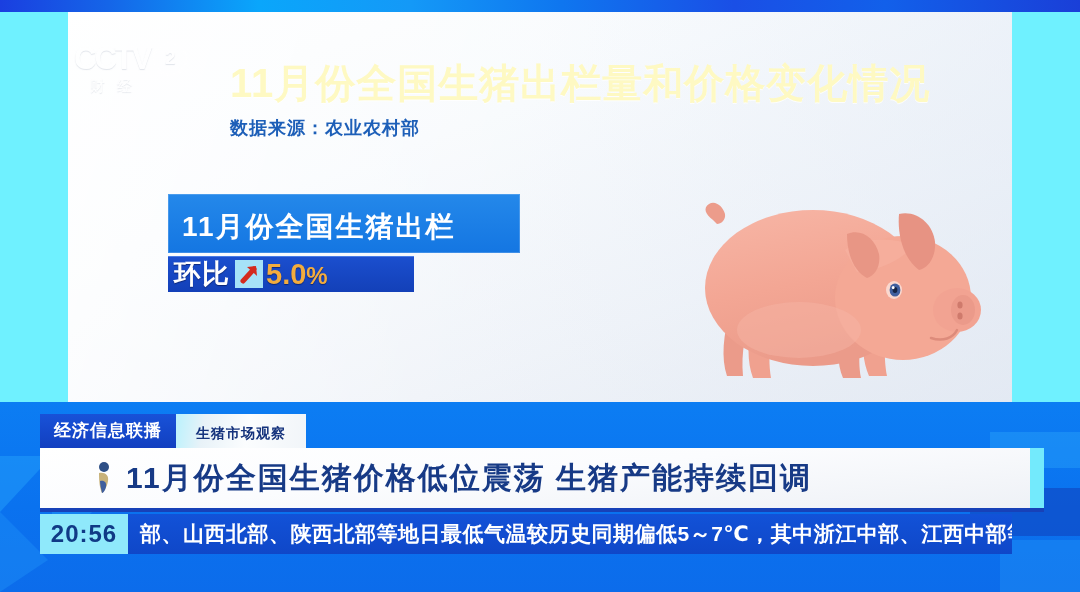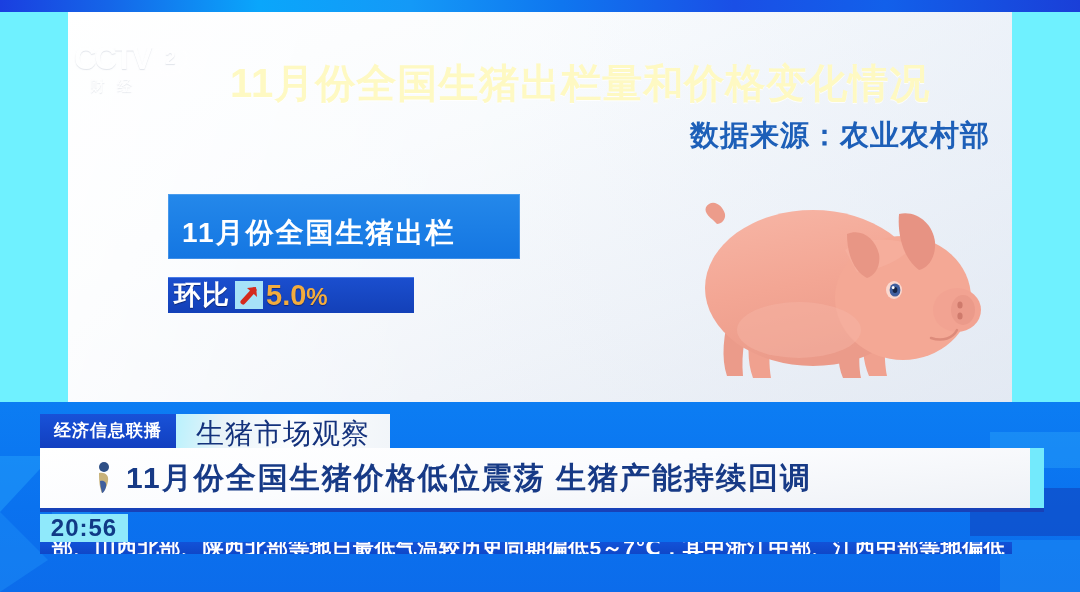--- a/index.html
+++ b/index.html
@@ -64,39 +64,39 @@
 
   
   .chart-title{
     position:absolute;left:230px;top:44px;width:760px;
     font-size:40px;font-weight:bold;color:#fef9c3;
     letter-spacing:1px;white-space:nowrap;
     text-shadow:0 1px 0 rgba(255,255,255,.8);
   }
   .chart-source{
     position:absolute;left:230px;top:104px;width:760px;
-    text-align:right;
-    font-size:29px;font-weight:bold;color:#1d5fb8;
+    text-align:left;
+    font-size:18px;font-weight:bold;color:#1d5fb8;
     letter-spacing:1px;
   }
 
   
   .stat-card{
     position:absolute;left:168px;top:182px;width:352px;
   }
   .stat-head{
     background:linear-gradient(180deg,#2488ea 0%,#1476e2 100%);
     color:#ffffff;font-size:28px;font-weight:bold;
-    padding:20px 12px 7px 14px;letter-spacing:2px;
+    padding:14px 12px 7px 14px;letter-spacing:2px;
     box-shadow:inset 0 0 0 1px rgba(255,255,255,.18);
   }
   .stat-row{
     display:flex;align-items:center;
     background:linear-gradient(180deg,#1b4fcf 0%,#1340b8 100%);
-    width:240px;height:36px;margin-top:18px;padding-left:6px;
+    width:240px;height:36px;margin-top:3px;padding-left:6px;
     box-shadow:inset 0 1px 0 rgba(120,170,255,.5);
   }
   .stat-label{
     color:#ffffff;font-size:27px;font-weight:bold;letter-spacing:1px;
     text-shadow:0 1px 1px rgba(0,0,30,.45);
   }
   .arrow-box{
     width:28px;height:28px;margin:0 3px 0 5px;
     background:#a6e2f8;position:relative;flex:none;
   }
@@ -121,21 +121,21 @@
 
   
   .tabs{position:absolute;left:40px;top:12px;display:flex;align-items:stretch;height:34px;}
   .tab-primary{
     background:linear-gradient(180deg,#1852d8 0%,#123fc0 100%);
     color:#ffffff;font-size:17px;font-weight:bold;letter-spacing:1px;
     padding:3px 14px 5px 14px;display:flex;align-items:center;
   }
   .tab-secondary{
     background:linear-gradient(100deg,#b9f2fd 0%,#e8f2f8 22%,#fbfdfe 55%,#f1f5f9 100%);
-    color:#14327c;font-size:28px;font-weight:normal;letter-spacing:1px;
+    color:#14327c;font-size:14px;font-weight:bold;letter-spacing:1px;
     padding:10px 20px 5px 20px;display:flex;align-items:center;
   }
 
   
   .headline-bar{
     position:absolute;left:40px;top:46px;width:1004px;height:60px;
     background:linear-gradient(175deg,#ffffff 0%,#fbfcfe 45%,#eef1f6 100%);
     display:flex;align-items:center;
     border-bottom:4px solid #1741b8;
   }
@@ -144,21 +144,21 @@
   }
   .head-icon{margin-left:52px;margin-right:12px;flex:none;}
   .headline-text{
     font-size:30px;font-weight:bold;color:#173a86;letter-spacing:2px;
     white-space:nowrap;
   }
 
   
   .ticker{
     position:absolute;left:40px;top:112px;height:40px;width:972px;
-    display:flex;align-items:stretch;flex-direction:column;
+    display:flex;align-items:stretch;
   }
   .ticker-time{
     width:88px;background:#8fe9fb;color:#103a86;
     font-size:24px;font-weight:bold;letter-spacing:1px;
     display:flex;align-items:center;justify-content:center;flex:none;
   }
   .ticker-text{
     flex:1;background:linear-gradient(180deg,#1252d8 0%,#0f47c8 100%);
     color:#ffffff;font-size:21px;font-weight:bold;letter-spacing:.5px;
     display:flex;align-items:center;padding-left:12px;

